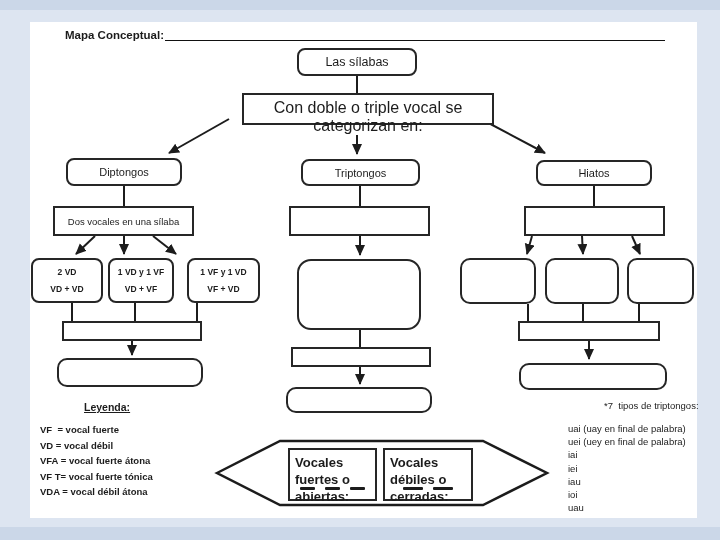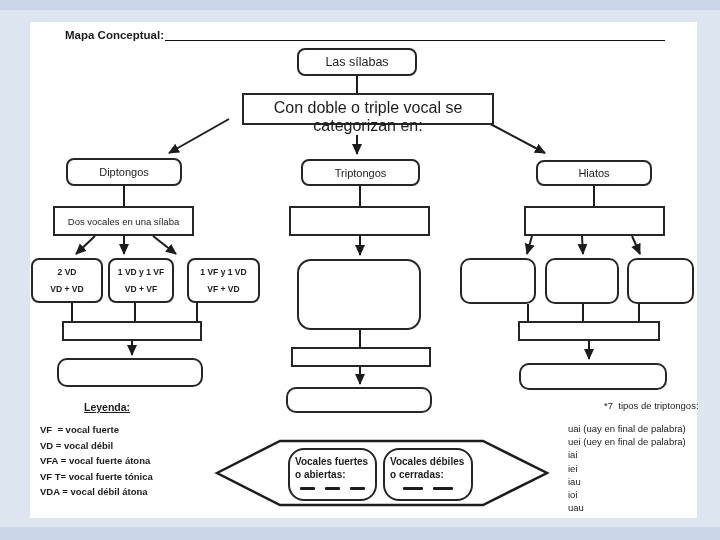--- a/index.html
+++ b/index.html
@@ -16,22 +16,22 @@
   .bx{position:absolute;background:#fff;border:2px solid #262626;box-sizing:border-box;
       display:flex;align-items:center;justify-content:center;text-align:center;}
   .r8{border-radius:8px;}
   .r10{border-radius:10px;}
   .r14{border-radius:14px;}
   .top-al{align-items:flex-start;padding-top:4px;}
   .col{flex-direction:column;justify-content:space-evenly;font-weight:bold;font-size:8.5px;line-height:1;}
   .legend{position:absolute;left:10px;top:379px;}
   .legend-title{font-weight:bold;font-size:10.5px;text-decoration:underline;margin-left:44px;margin-bottom:9px;}
   .legend-item{font-weight:bold;font-size:9.5px;line-height:15.5px;white-space:pre;}
-  .vbox{position:absolute;background:#fff;border:2px solid #262626;border-radius:16px;box-sizing:border-box;
-        padding:5px 5px;font-weight:bold;font-size:10px;line-height:1.3;text-align:left;}
+  .vbox{position:absolute;background:#fff;border:2px solid #262626;border-radius:0;box-sizing:border-box;
+        padding:5px 5px;font-weight:bold;font-size:13px;line-height:1.3;text-align:left;}
   .dashrow{position:absolute;left:7px;right:7px;bottom:9px;display:flex;}
   .dash{display:inline-block;height:3px;background:#1c1c1c;border-radius:1px;}
   .between{justify-content:space-between;}
   .evenly{justify-content:space-evenly;}
   .note{position:absolute;left:538px;top:378px;width:135px;}
   .note-title{font-size:9.5px;white-space:pre;margin-left:36px;}
   .note-list{margin-top:11px;}
   .note-item{font-size:9.5px;line-height:13.2px;}
 </style>
 </head>

